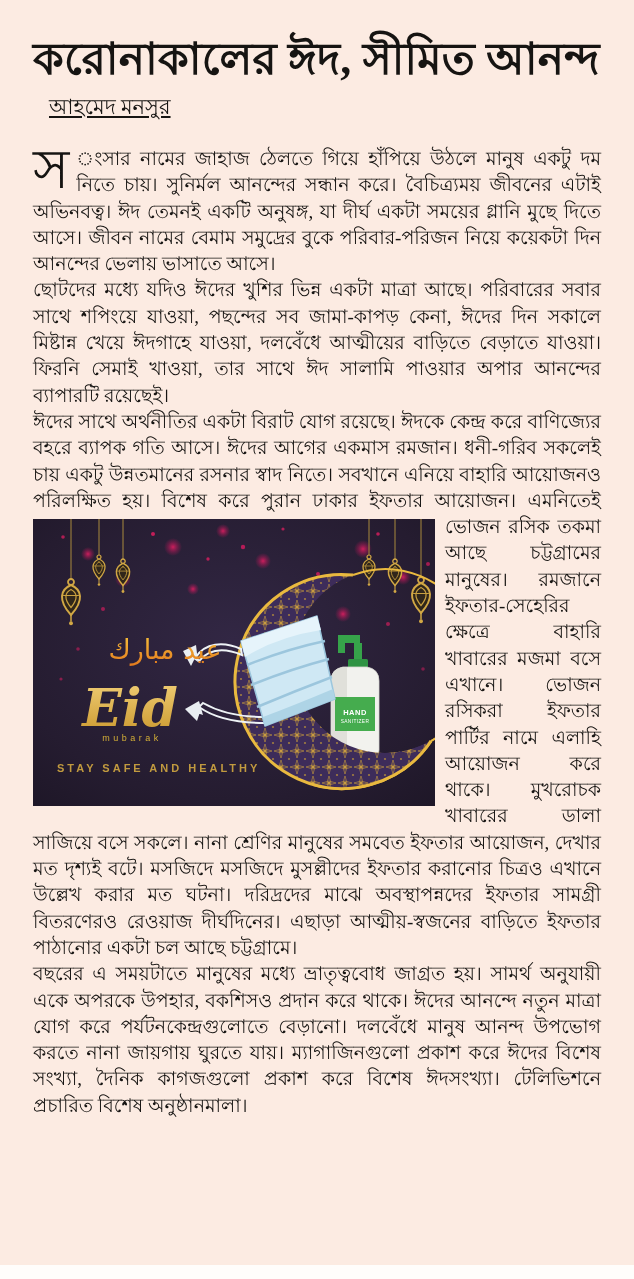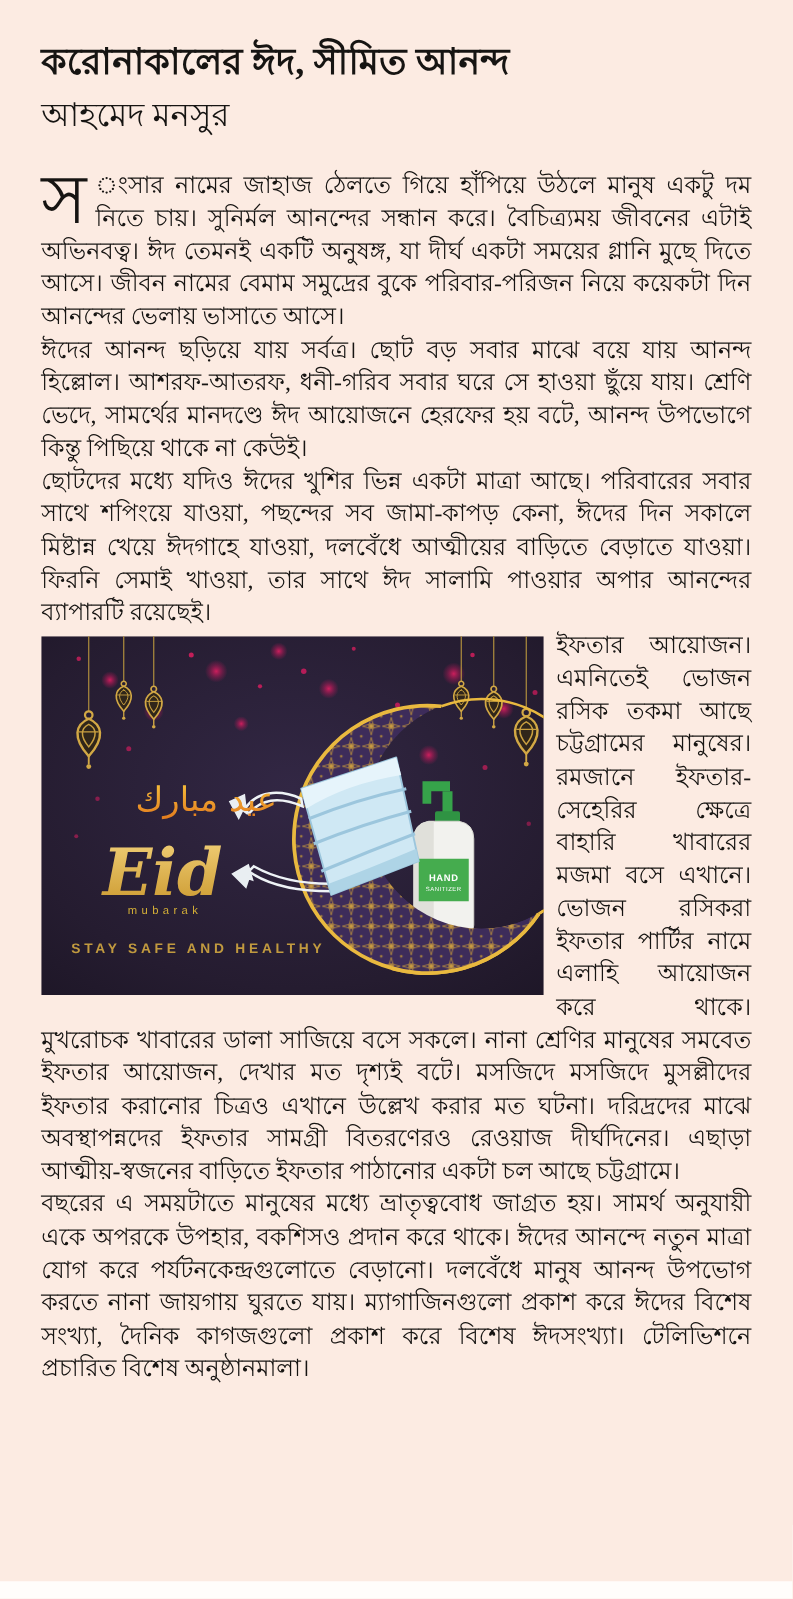--- a/index.html
+++ b/index.html
@@ -8,29 +8,30 @@
     width:634px;
     height:1279px;
     position:relative;
     background:#fcebe2;
     font-family:"Liberation Serif","DejaVu Serif",serif;
     color:#161412;
     overflow:hidden;
   }
   .page { padding:24px 33px 0 33px; }
   .title {
-    font-size:29px;
+    font-size:44px;
     line-height:1.25;
     font-weight:700;
     margin:8px 0 4px 0;
     letter-spacing:0.2px;
   }
   .byline {
-    font-size:26px;
-    margin:0 0 20px 0;
+    font-size:21px;
+    margin:0 0 20px 16px;
+    text-decoration:underline;
   }
   .body-text {
     font-size:19px;
     line-height:26.3px;
     text-align:justify;
   }
   .body-text p { margin:0; }
   .dropcap {
     float:left;
     font-size:55px;
@@ -56,23 +57,22 @@
 </head>
 <body>
 
 <div class="page">
 
   <h1 class="title">করোনাকালের ঈদ, সীমিত আনন্দ</h1>
   <div class="byline">আহমেদ মনসুর</div>
 
   <div class="body-text">
     <p><span class="dropcap">স</span><span>ংসার নামের জাহাজ ঠেলতে গিয়ে হাঁপিয়ে উঠলে মানুষ একটু দম নিতে চায়। সুনির্মল আনন্দের সন্ধান করে। বৈচিত্র্যময় জীবনের এটাই অভিনবত্ব। ঈদ তেমনই একটি অনুষঙ্গ, যা দীর্ঘ একটা সময়ের গ্লানি মুছে দিতে আসে। জীবন নামের বেমাম সমুদ্রের বুকে পরিবার-পরিজন নিয়ে কয়েকটা দিন আনন্দের ভেলায় ভাসাতে আসে।</span></p>
-    <p>ঈদের আনন্দ ছড়িয়ে যায় সর্বত্র। ছোট বড় সবার মাঝে বয়ে যায় আনন্দ হিল্লোল। আশরফ-আতরফ, ধনী-গরিব সবার ঘরে সে হাওয়া ছুঁয়ে যায়। শ্রেণি ভেদে, সামর্থের মানদণ্ডে ঈদ আয়োজনে হেরফের হয় বটে, আনন্দ উপভোগে কিন্তু পিছিয়ে থাকে না কেউই।</p>
     <p>ছোটদের মধ্যে যদিও ঈদের খুশির ভিন্ন একটা মাত্রা আছে। পরিবারের সবার সাথে শপিংয়ে যাওয়া, পছন্দের সব জামা-কাপড় কেনা, ঈদের দিন সকালে মিষ্টান্ন খেয়ে ঈদগাহে যাওয়া, দলবেঁধে আত্মীয়ের বাড়িতে বেড়াতে যাওয়া। ফিরনি সেমাই খাওয়া, তার সাথে ঈদ সালামি পাওয়ার অপার আনন্দের ব্যাপারটি রয়েছেই।</p>
-    <p>
+    <p><span>ঈদের সাথে অর্থনীতির একটা বিরাট যোগ রয়েছে। ঈদকে কেন্দ্র করে বাণিজ্যের বহরে ব্যাপক গতি আসে। ঈদের আগের একমাস রমজান। ধনী-গরিব সকলেই চায় একটু উন্নতমানের রসনার স্বাদ নিতে। সবখানে এনিয়ে বাহারি আয়োজনও পরিলক্ষিত হয়। বিশেষ করে পুরান ঢাকার</span>
       <span class="figure">
         <svg width="402" height="287" viewBox="0 0 402 287" xmlns="http://www.w3.org/2000/svg">
           <defs>
             <radialGradient id="bgGrad" cx="50%" cy="42%" r="80%">
               <stop offset="0%" stop-color="#31264332"></stop>
               <stop offset="0%" stop-color="#322744"></stop>
               <stop offset="70%" stop-color="#251c30"></stop>
               <stop offset="100%" stop-color="#1d1626"></stop>
             </radialGradient>
             <radialGradient id="glow" cx="50%" cy="50%" r="50%">

